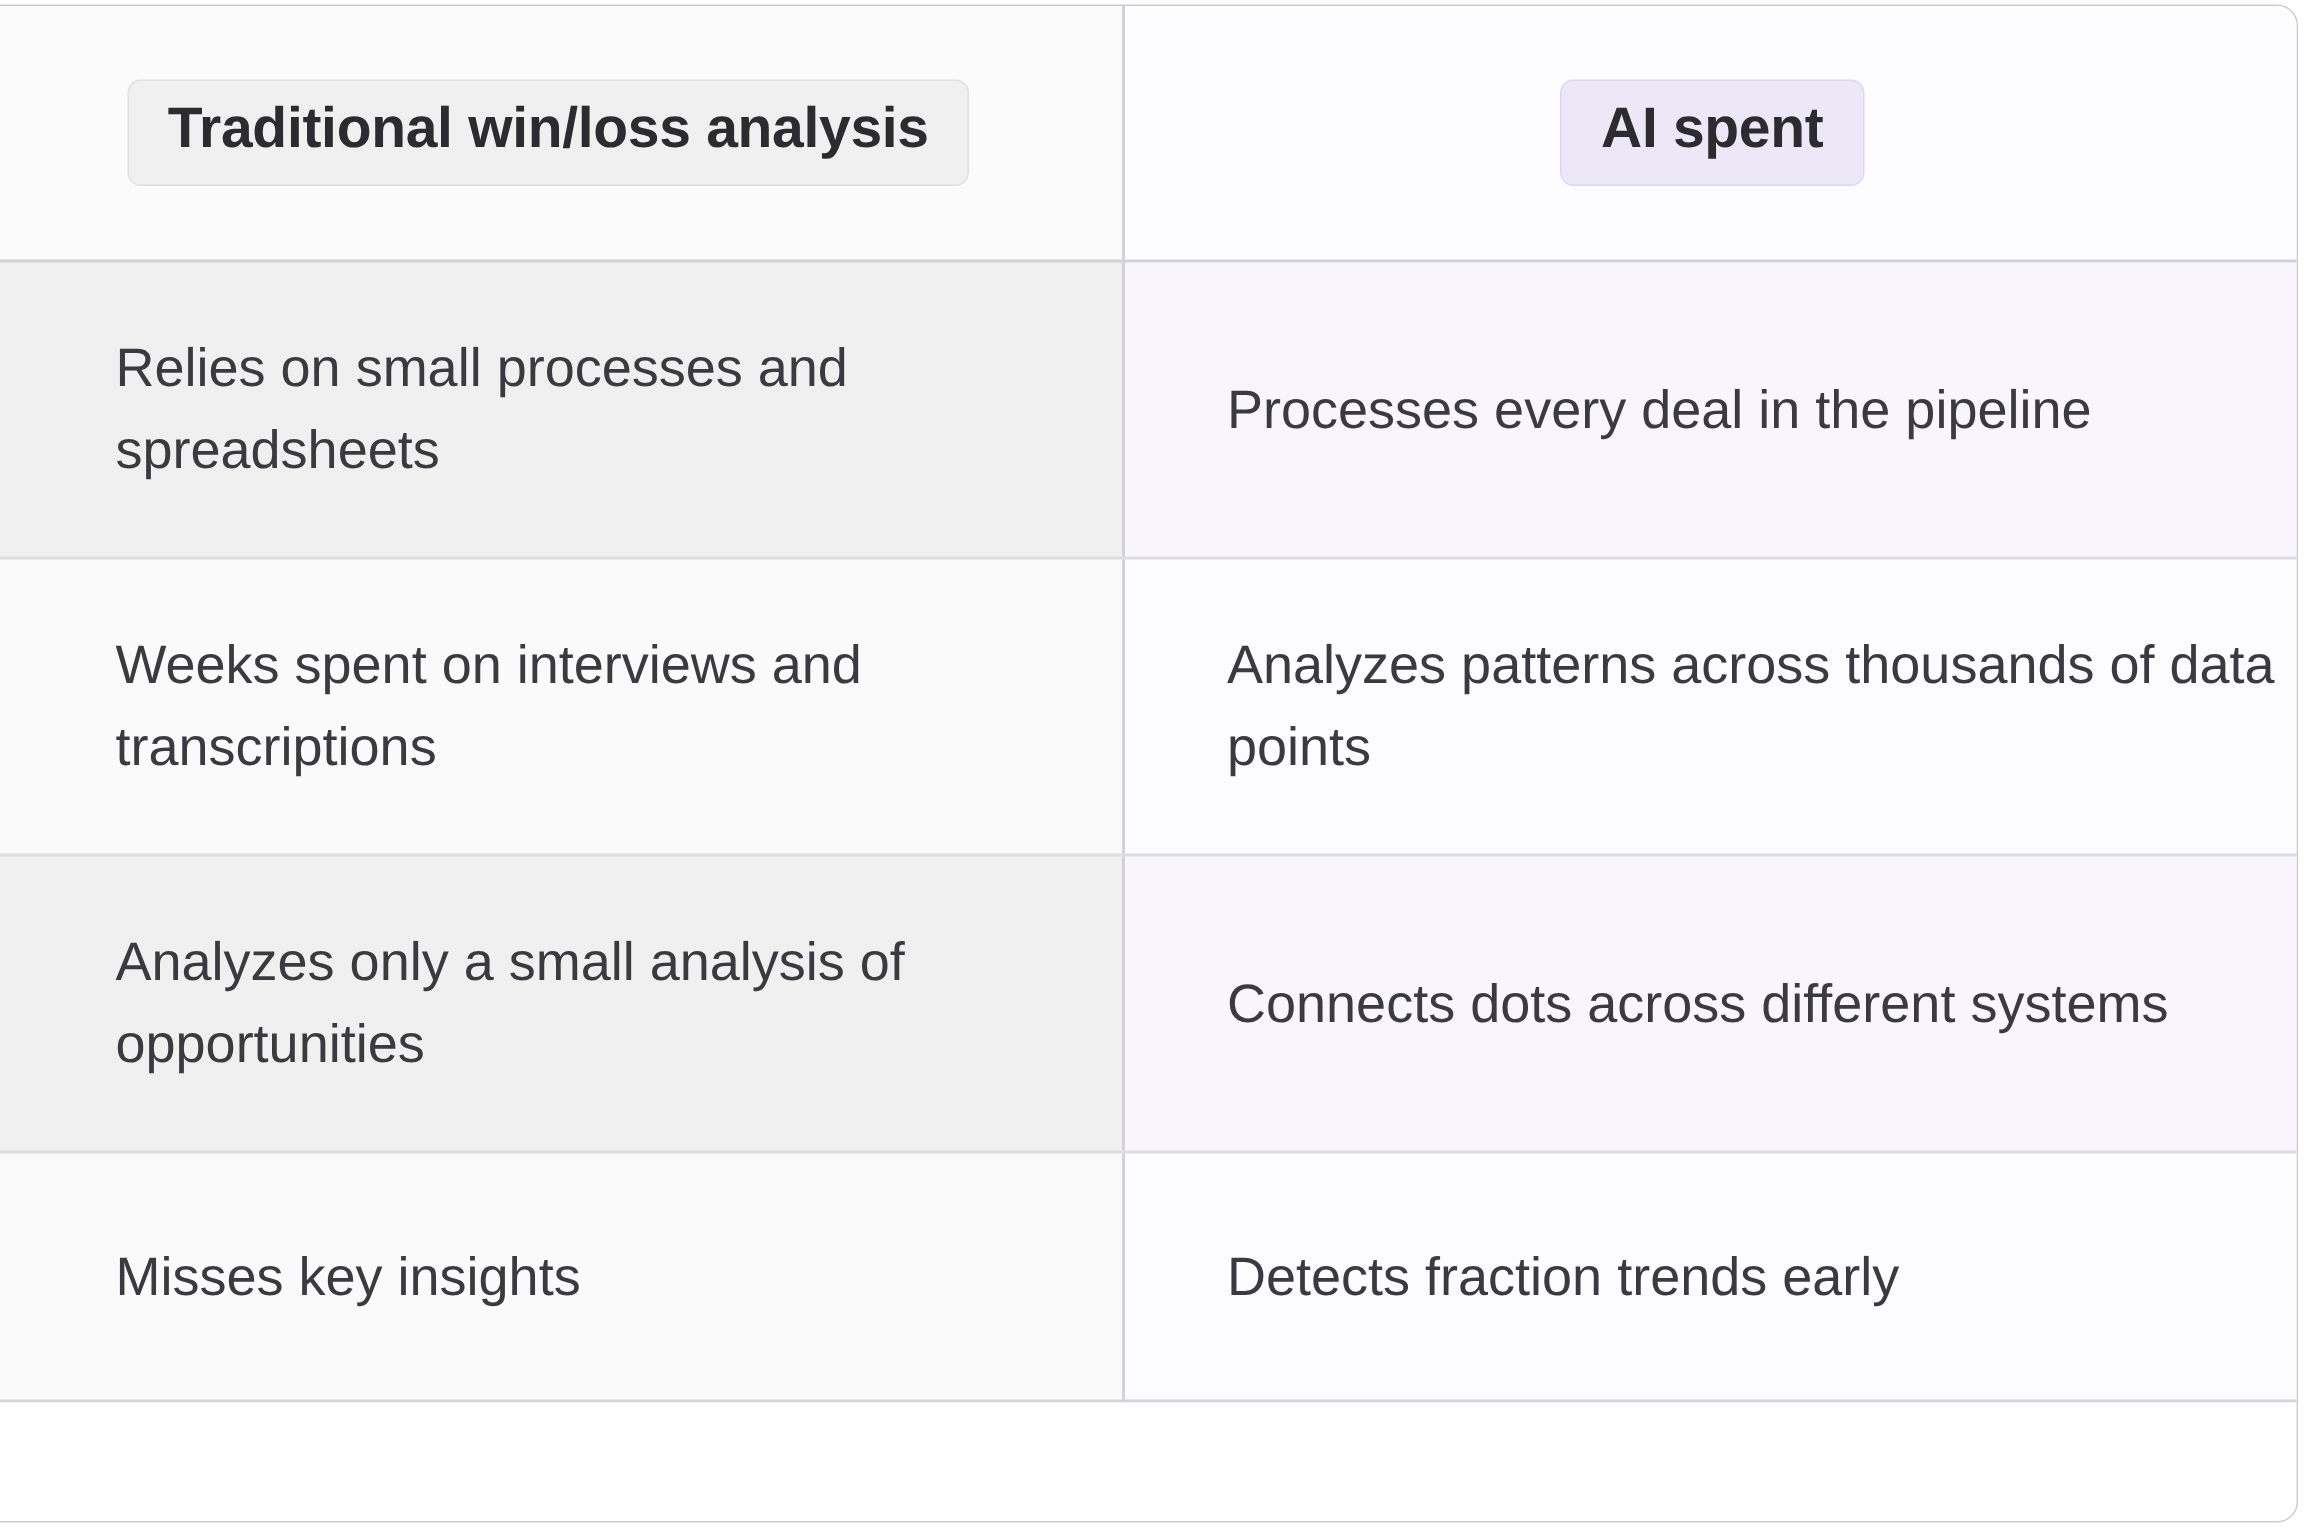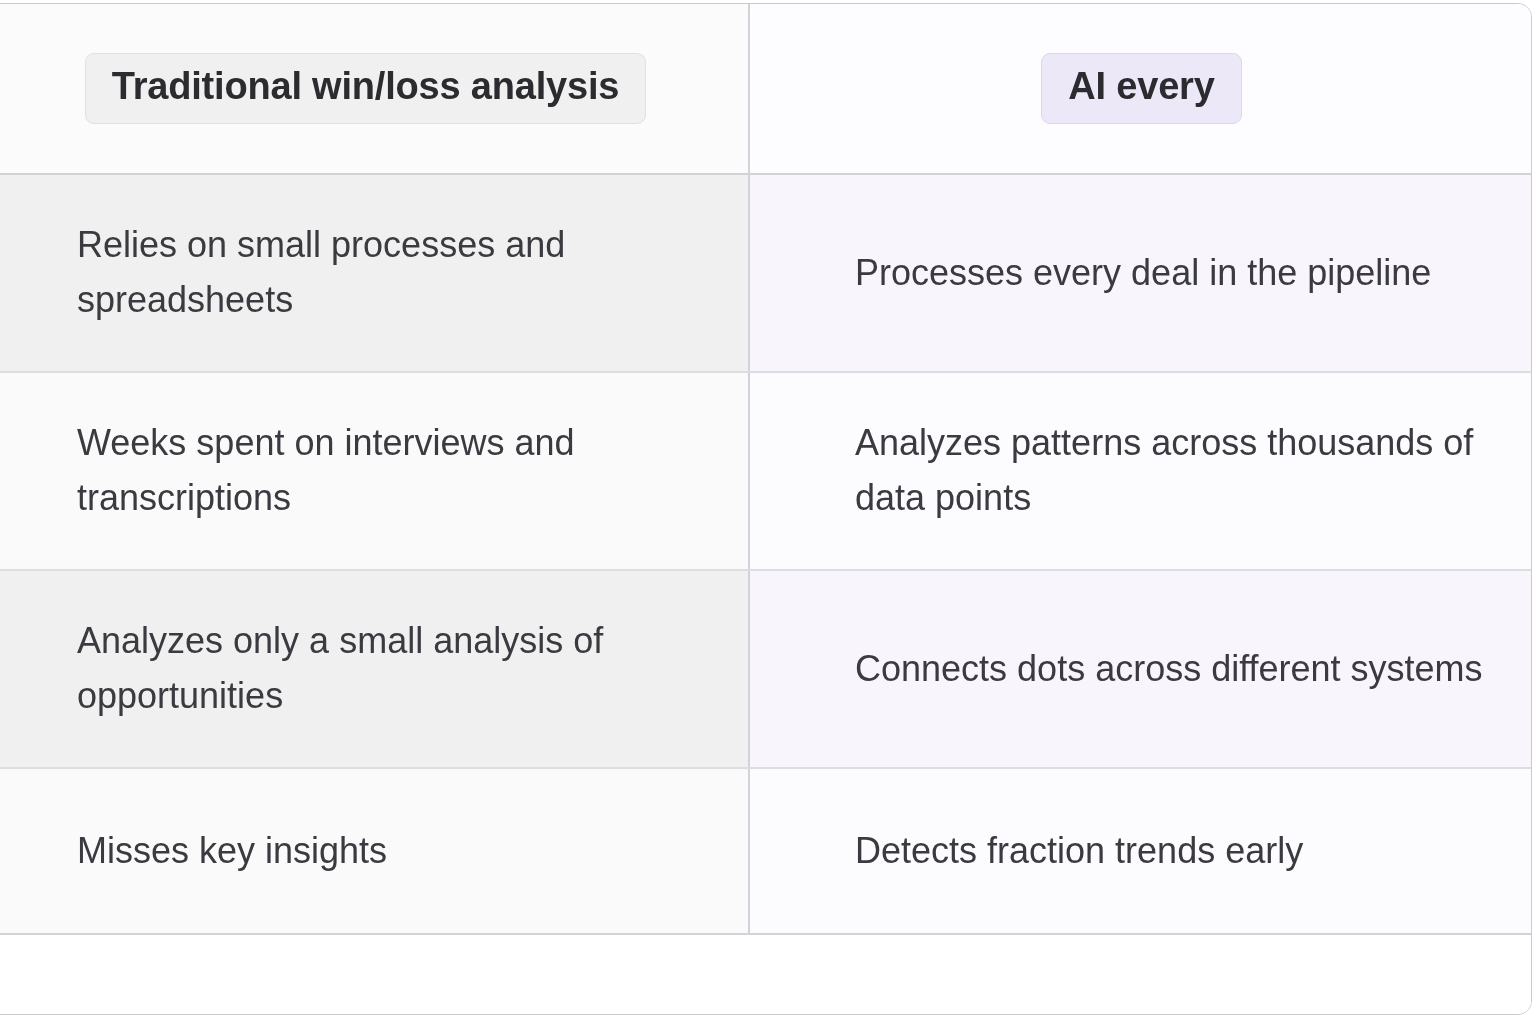--- a/index.html
+++ b/index.html
@@ -92,21 +92,21 @@
     border-bottom: 2px solid #dcdce1;
     box-sizing: border-box;
   }
   tbody tr:last-child td { border-bottom: 2px solid #d2d2d8; }
   tbody tr:last-child td { height: 166px; }
 
   td.cell-left {
     border-right: 2px solid #d2d2d8;
   }
   td.cell-right {
-    padding-left: 105px;
+    padding-left: 68px;
   }
 
   
   tr.odd  td.cell-left  { background: #f0f0f0; }
   tr.odd  td.cell-right { background: #f8f6fc; }
   tr.even td.cell-left  { background: #fafafa; }
   tr.even td.cell-right { background: #fcfbfe; }
 
   .cell-text { display: block; }
 
@@ -127,21 +127,21 @@
         <col class="col-left">
         <col class="col-right">
       </colgroup>
 
       <thead>
         <tr>
           <th class="head-left">
             <span class="pill pill-traditional">Traditional win/loss analysis</span>
           </th>
           <th class="head-right">
-            <span class="pill pill-ai">AI every</span>
+            <span class="pill pill-ai">AI spent</span>
           </th>
         </tr>
       </thead>
 
       <tbody>
         <tr class="odd">
           <td class="cell-left">
             <span class="cell-text">Relies on small processes and spreadsheets</span>
           </td>
           <td class="cell-right">

